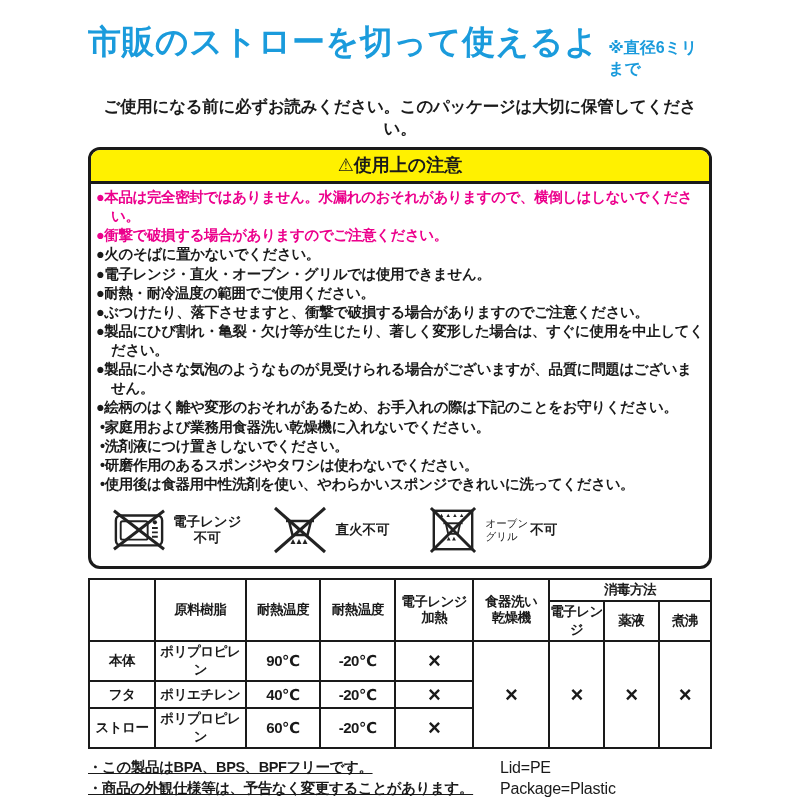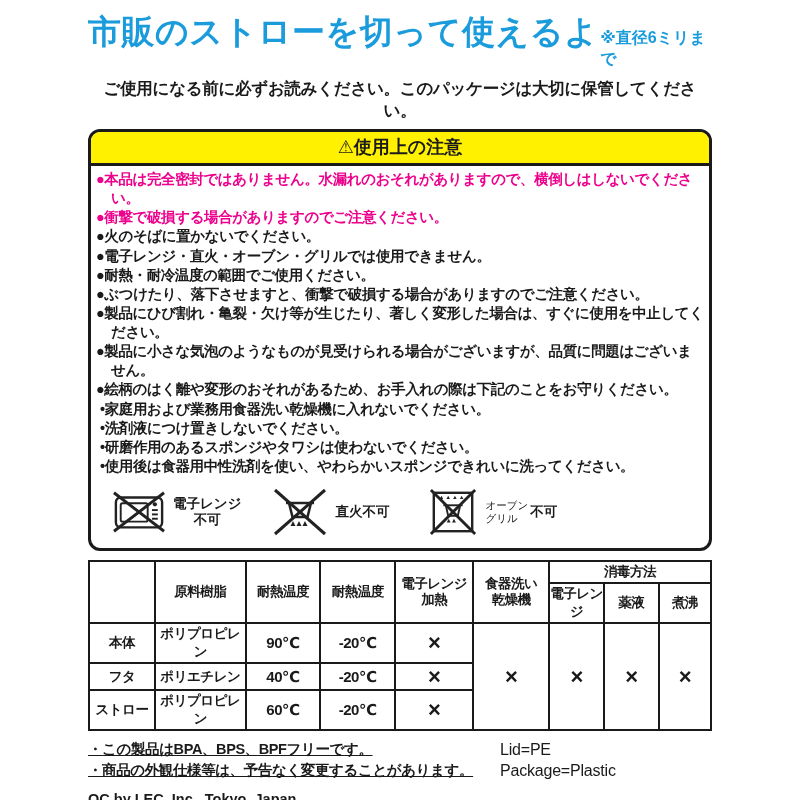--- a/index.html
+++ b/index.html
@@ -1,24 +1,24 @@
 <!DOCTYPE html>
 <html><head>
 <meta charset="utf-8">
 <style>
   html,body{margin:0;padding:0;background:#fff;}
   .page{width:800px;height:800px;background:#fff;overflow:hidden;
         font-family:"Liberation Sans","DejaVu Sans",sans-serif;color:#1a1a1a;}
   .content{width:624px;margin:0 auto;}
 
   
-  .headline-row{display:flex;justify-content:center;align-items:baseline;gap:2px;padding-top:10px;}
+  .headline-row{display:flex;justify-content:center;align-items:baseline;gap:10px;padding-top:20px;}
   .headline{color:#1a9bdc;font-size:33px;font-weight:bold;letter-spacing:.5px;white-space:nowrap;}
   .headline-note{color:#1a9bdc;font-size:16px;font-weight:bold;}
-  .read-notice{text-align:center;font-size:16.5px;font-weight:bold;margin-top:8px;letter-spacing:-.3px;}
+  .read-notice{text-align:center;font-size:16.5px;font-weight:bold;margin-top:16px;letter-spacing:-.3px;}
 
   
   .caution-box{margin-top:7px;border:3px solid #1a1a1a;border-radius:12px;overflow:hidden;background:#fff;}
   .caution-title{background:#fff100;border-bottom:3px solid #1a1a1a;text-align:center;
                  font-size:18px;font-weight:bold;padding:3px 0 4px;}
   .caution-body{padding:4px 5px 2px;}
   .c-item{font-size:14.5px;font-weight:bold;line-height:1.32;padding-left:15px;text-indent:-15px;letter-spacing:-.4px;}
   .c-pink{color:#ec008c;}
   .c-sub{padding-left:13px;text-indent:-9px;}
   .icon-row{display:flex;align-items:center;gap:14px;padding:10px 10px 12px 22px;}

